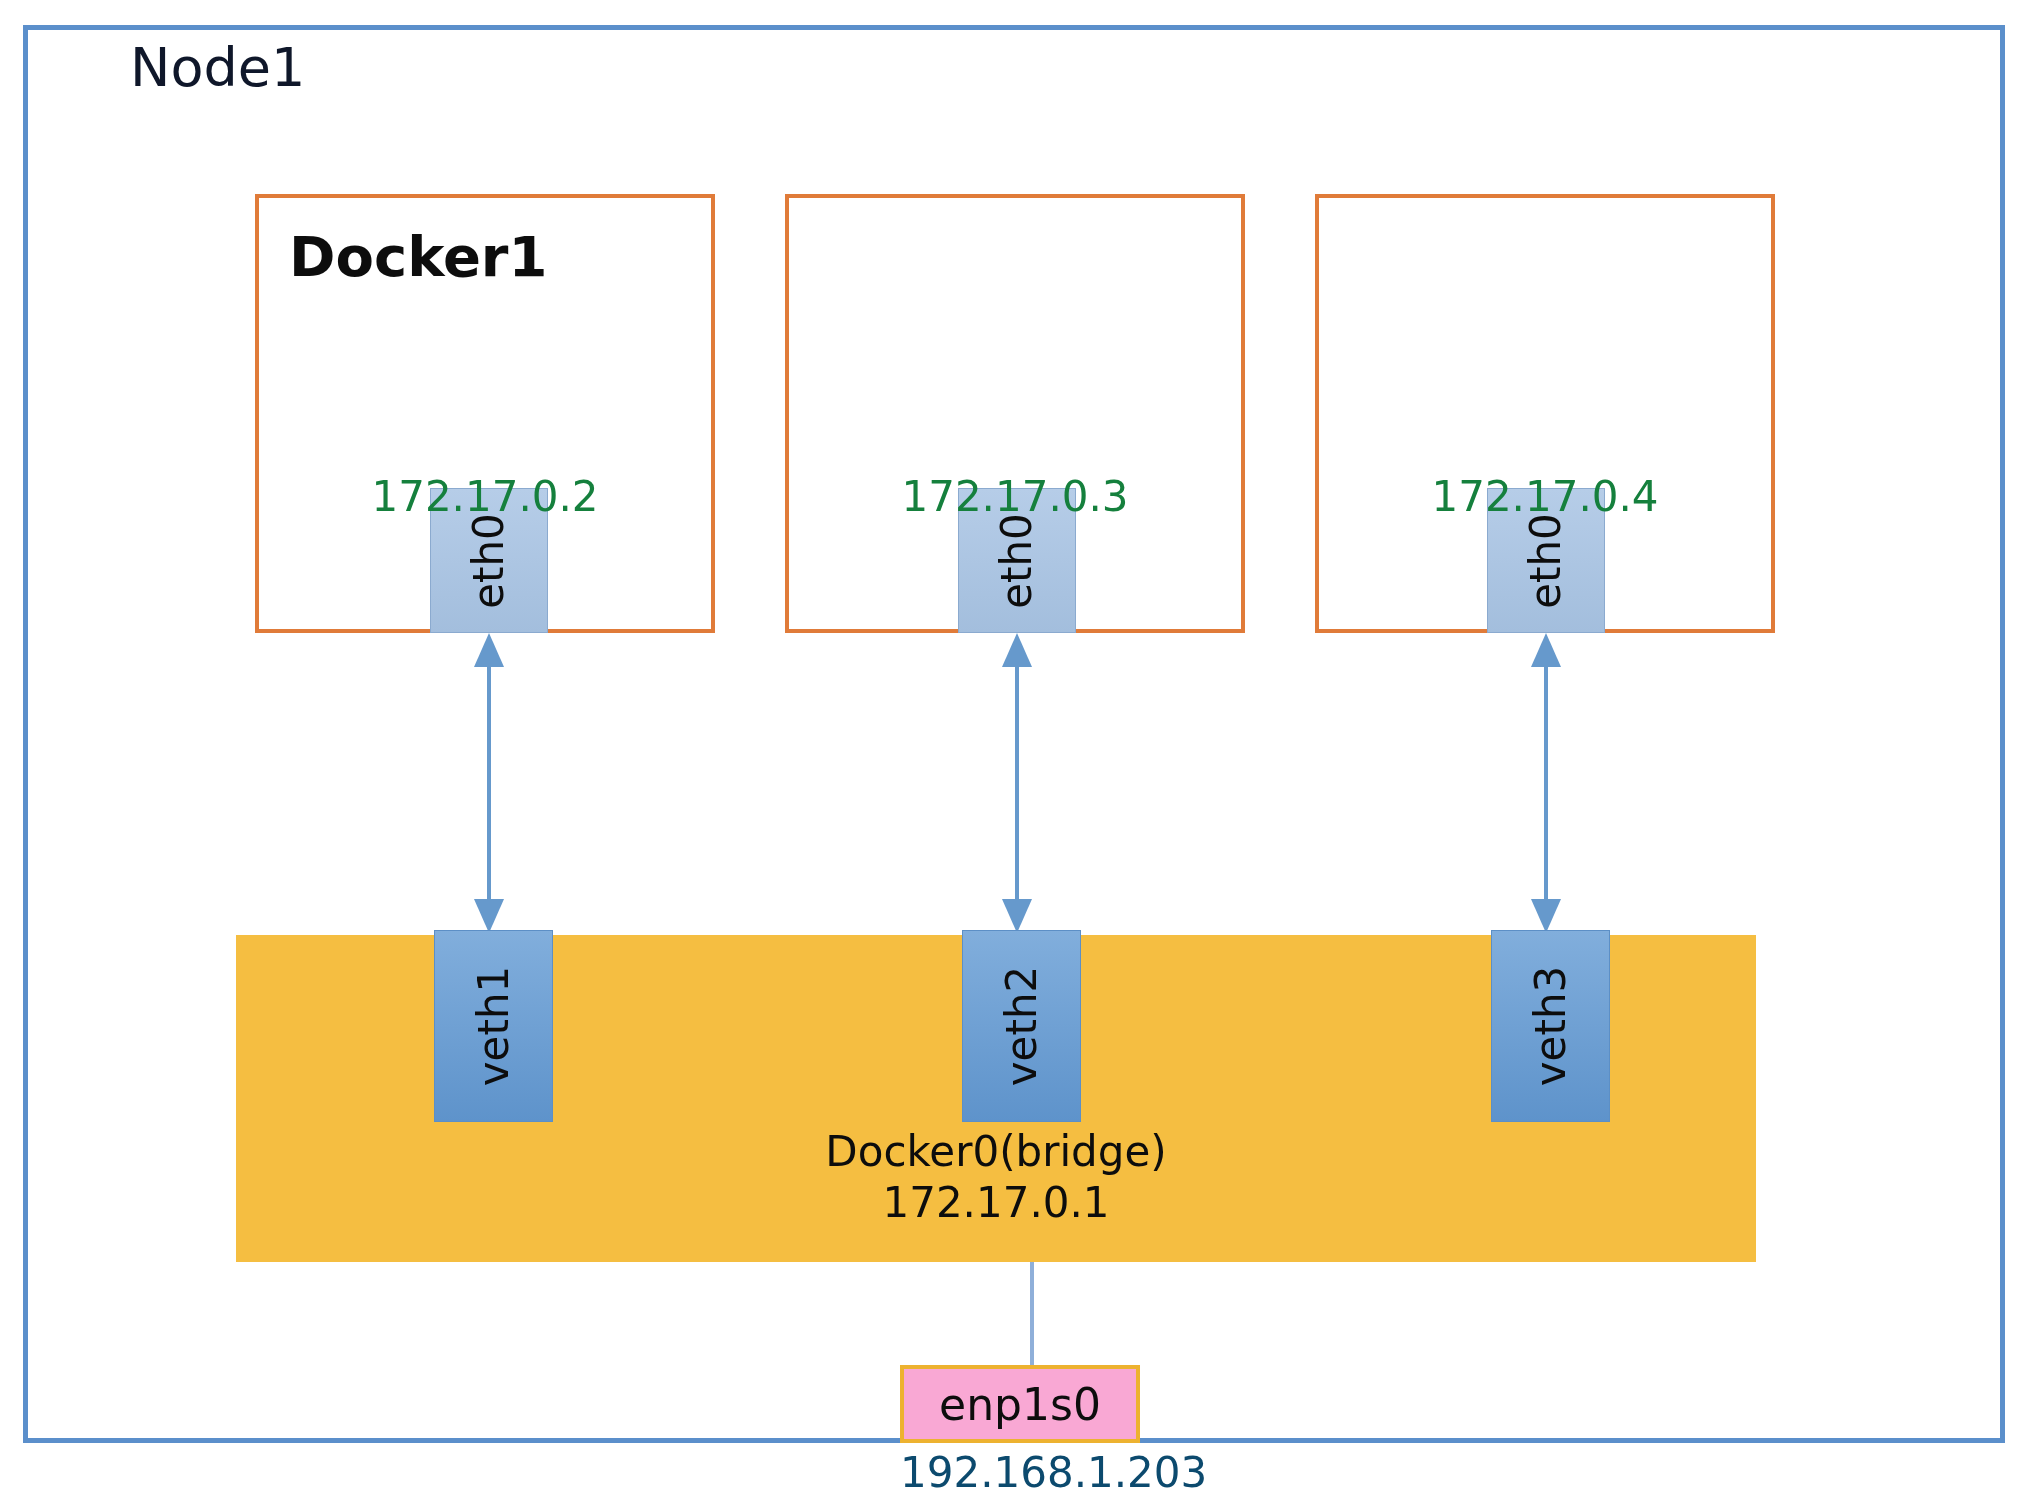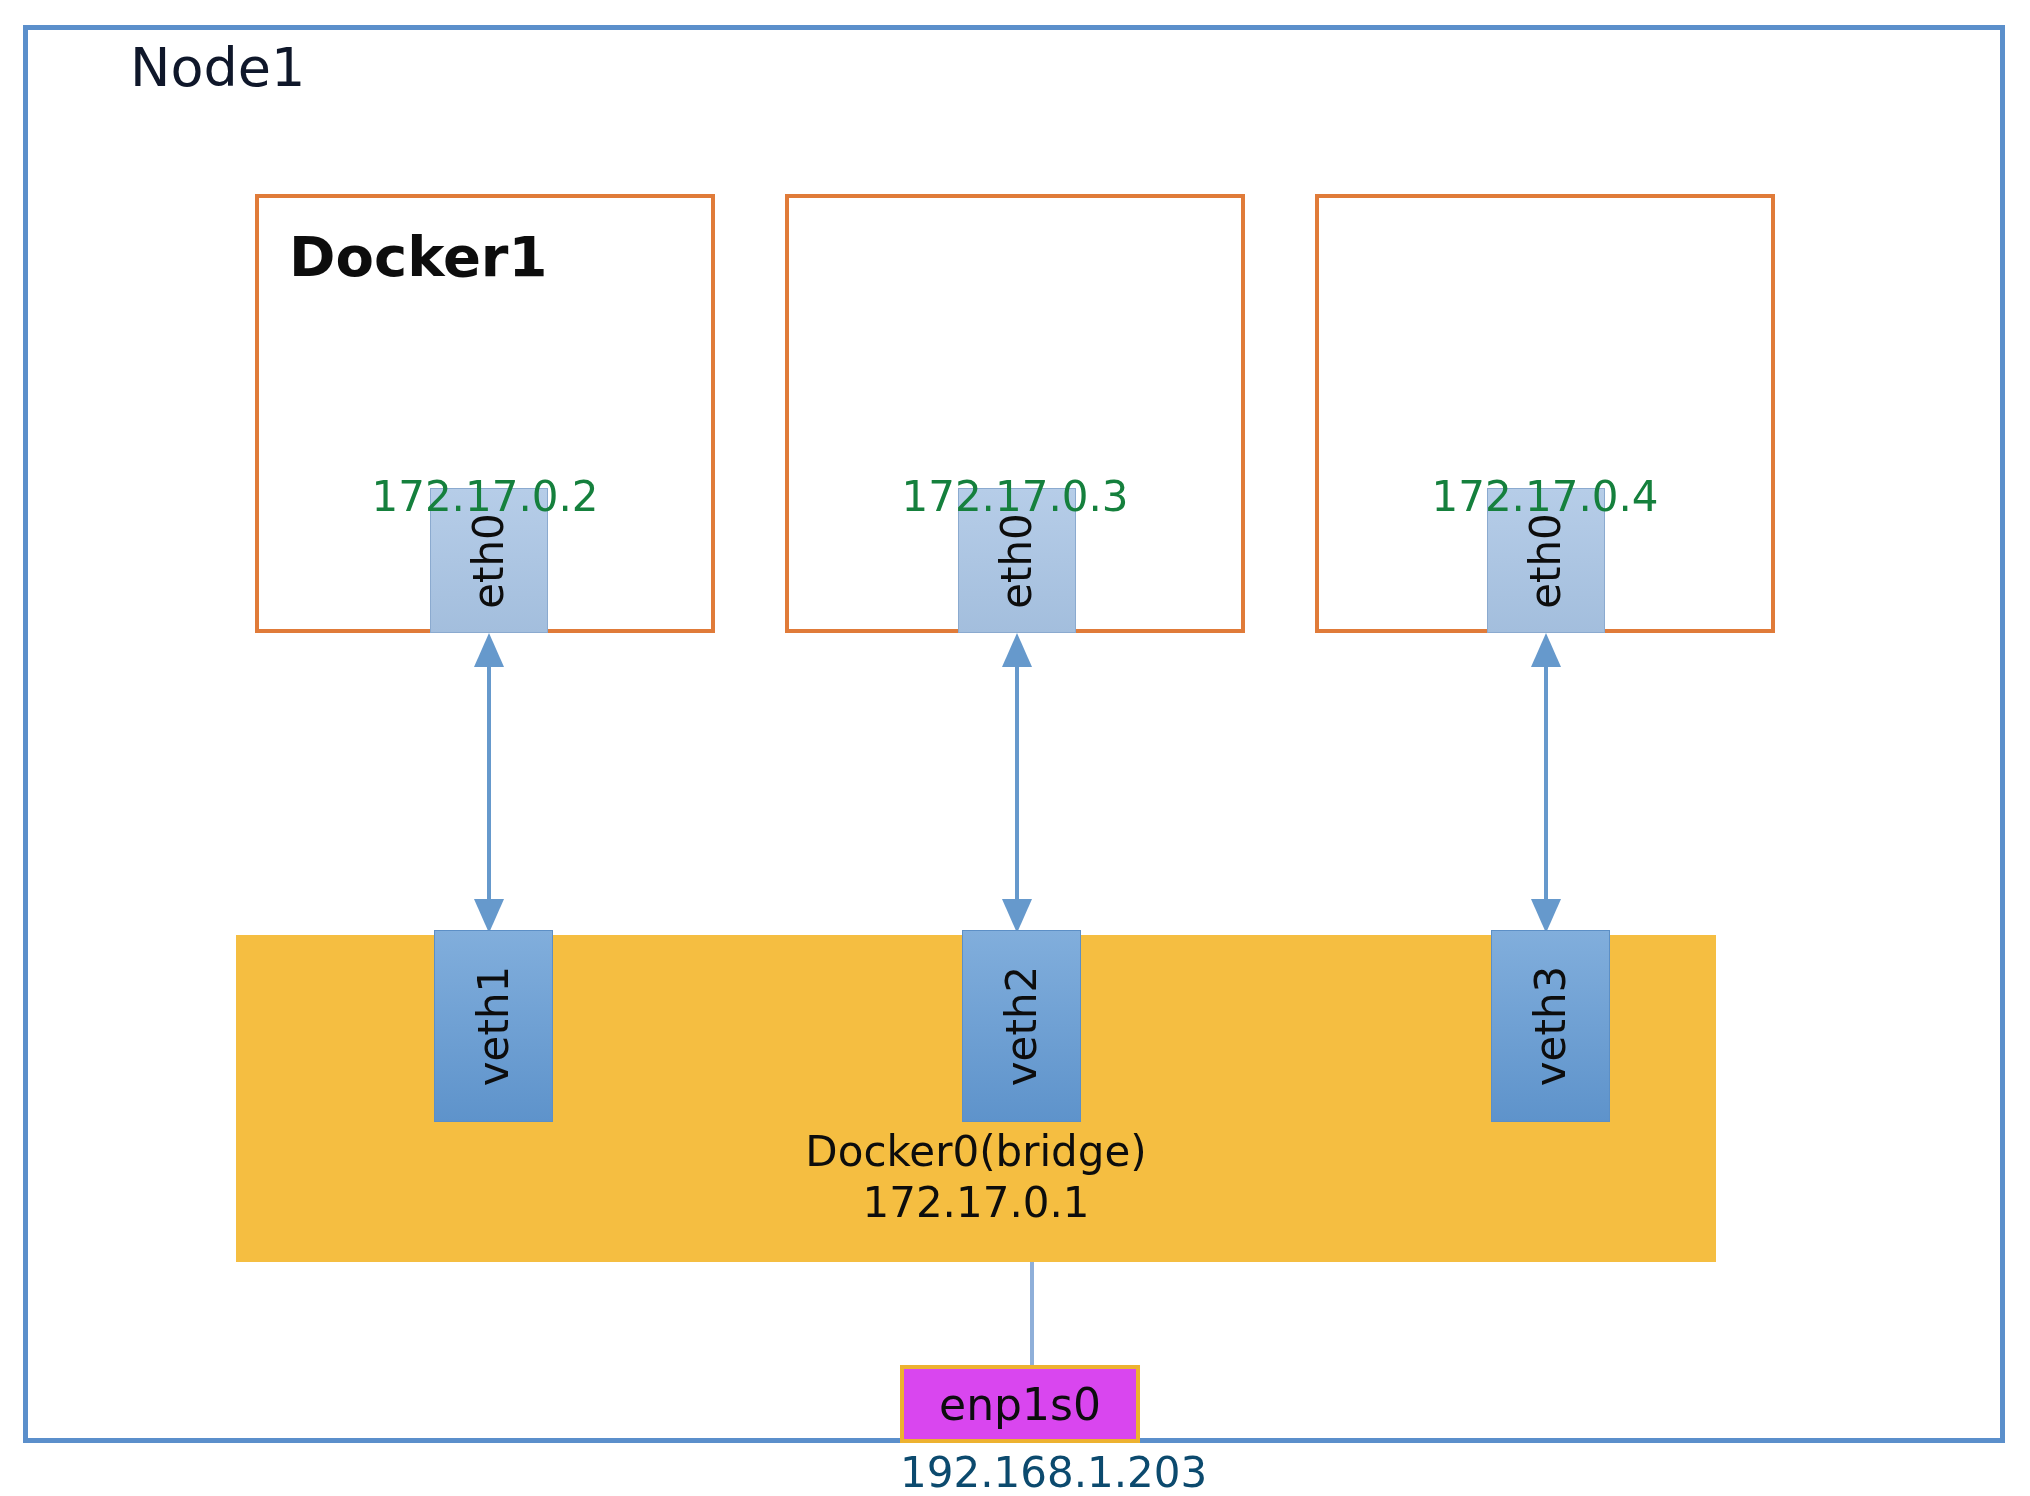--- a/index.html
+++ b/index.html
@@ -95,20 +95,21 @@
   }
 
   
   .bridge-box {
     position: absolute;
     left: 236px;
     top: 935px;
     width: 1480px;
     height: 327px;
     background: #F5BE41;
+    padding-left: 40px;
   }
   .bridge-label {
     position: absolute;
     left: 0;
     top: 191px;
     width: 100%;
     text-align: center;
     font-size: 42px;
     color: #0d0d0d;
     line-height: 1.22;
@@ -146,21 +147,21 @@
 
   
   .nic-box {
     position: absolute;
     left: 900px;
     top: 1365px;
     width: 240px;
     height: 78px;
     border: 4px solid #EDB230;
     box-sizing: border-box;
-    background: #d946ef;
+    background: #f9a8d4;
     z-index: 4;
     display: flex;
     align-items: center;
     justify-content: center;
   }
   .nic-label {
     font-size: 44px;
     color: #0d0d0d;
     white-space: nowrap;
   }

